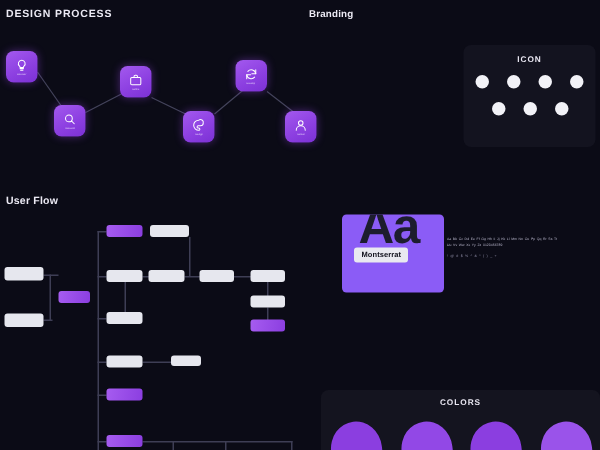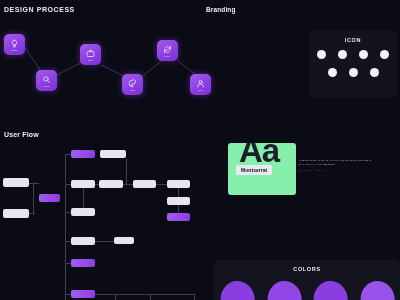--- a/index.html
+++ b/index.html
@@ -85,21 +85,21 @@
     position:absolute;
     background:#3e3e55;
   }
   .uf-conn.h { height:1px; }
   .uf-conn.v { width:1px; }
 
   
   #type-card {
     position:absolute; left:228px; top:143px;
     width:68px; height:52px;
-    background:#86efac;
+    background:#8b5cf6;
     border-radius:3px;
     overflow:hidden;
   }
   #type-card .aa {
     position:absolute; left:11px; top:-9px;
     font-size:33px; font-weight:bold;
     color:#1d1d2e;
     letter-spacing:-.03em;
     line-height:1;
   }

